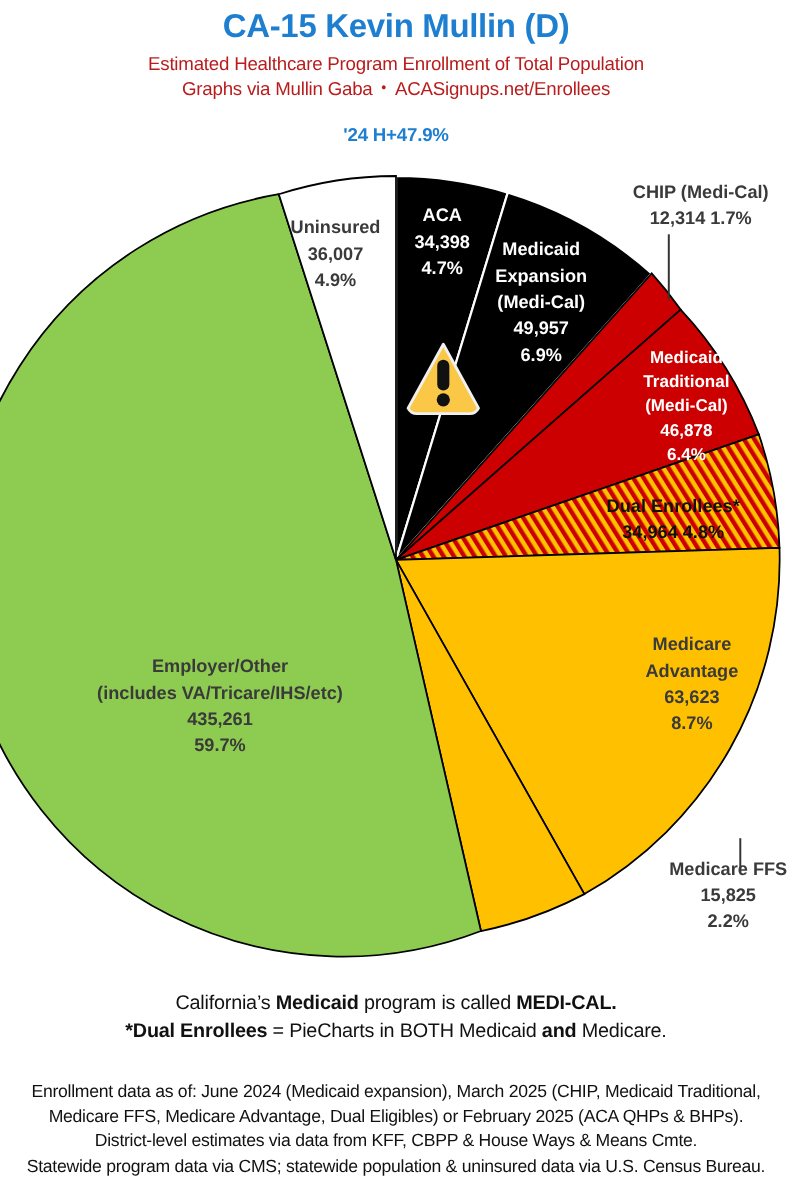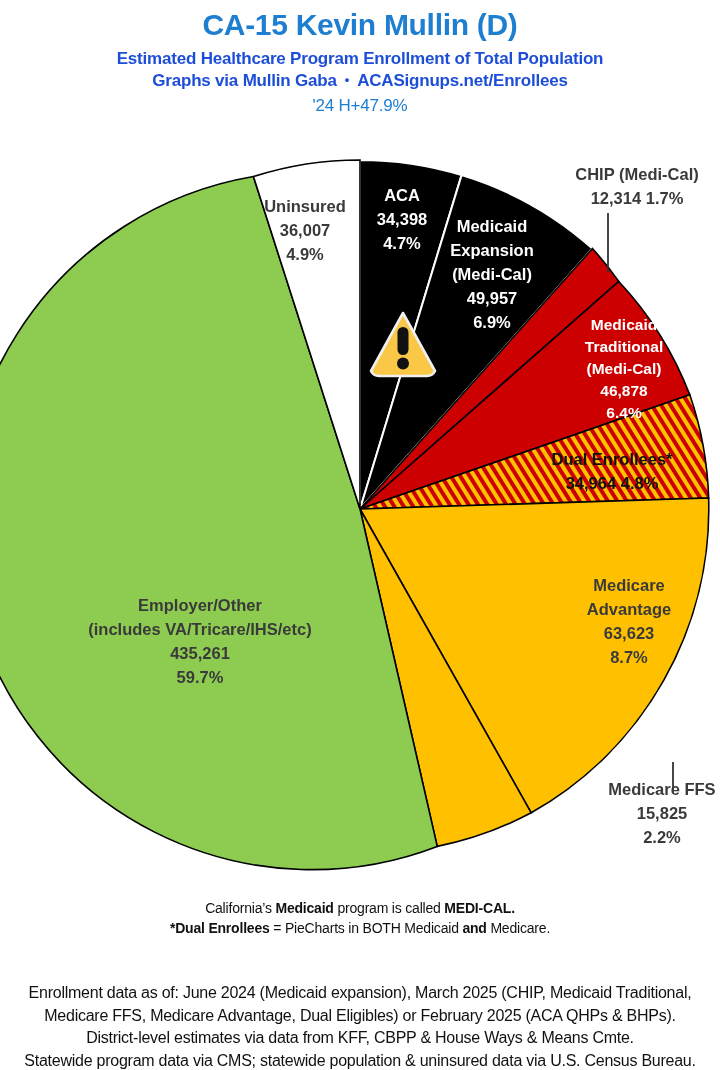--- a/index.html
+++ b/index.html
@@ -31,37 +31,37 @@
   .title {
     font-size: 30px;
     font-weight: bold;
     color: #1e7fd0;
     letter-spacing: -0.3px;
     margin-top: 8px;
     line-height: 1.15;
   }
   .subtitle {
     font-size: 17px;
-    font-weight: bold;
-    color: #1d4ed8;
+    font-weight: normal;
+    color: #b91c1c;
     line-height: 1.35;
     margin-top: 5px;
     letter-spacing: -0.2px;
   }
   .subtitle .sep {
     display: inline-block;
     padding: 0 8px;
     transform: translateY(-2px);
     font-size: 13px;
   }
   .partisan {
     font-size: 17px;
-    font-weight: normal;
+    font-weight: bold;
     color: #1e7fd0;
-    margin-top: 3px;
+    margin-top: 20px;
     letter-spacing: -0.2px;
   }
 
   
   .chart-wrap {
     position: absolute;
     top: 0; left: 0;
     width: 720px;
     height: 1070px;
     pointer-events: none;
@@ -79,21 +79,21 @@
 
   
   .notes {
     position: absolute;
     left: 0;
     width: 720px;
     text-align: center;
   }
   .notes-main {
     top: 898px;
-    font-size: 14px;
+    font-size: 18px;
     line-height: 1.45;
     color: #111111;
     letter-spacing: -0.2px;
   }
   .notes-main b { font-weight: bold; }
   .notes-src {
     top: 982px;
     font-size: 16px;
     line-height: 1.42;
     color: #111111;

